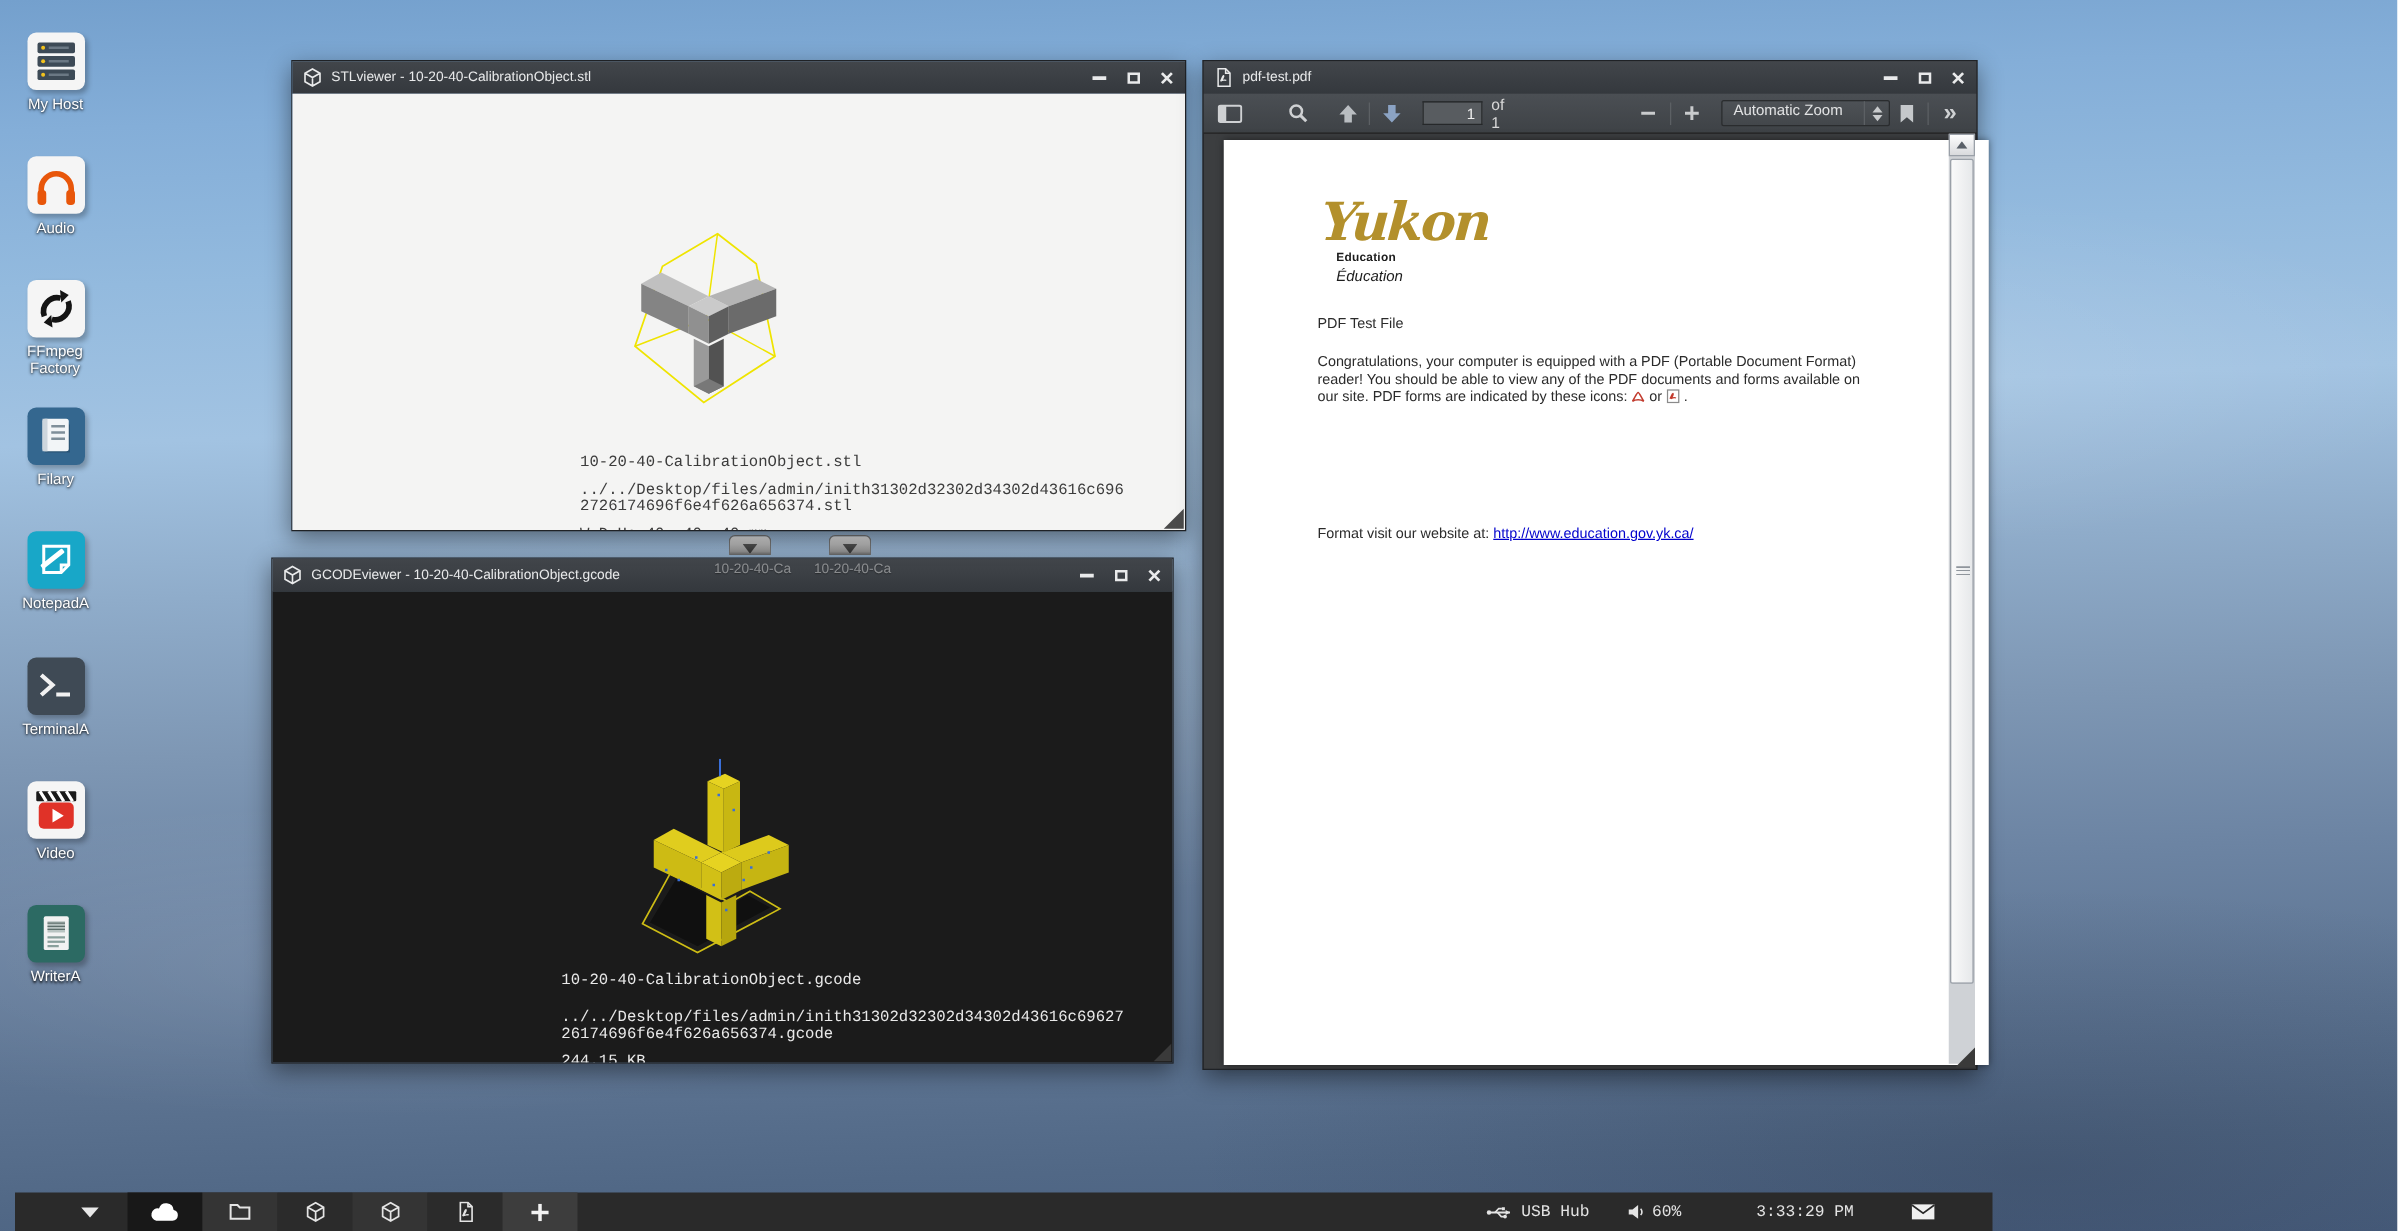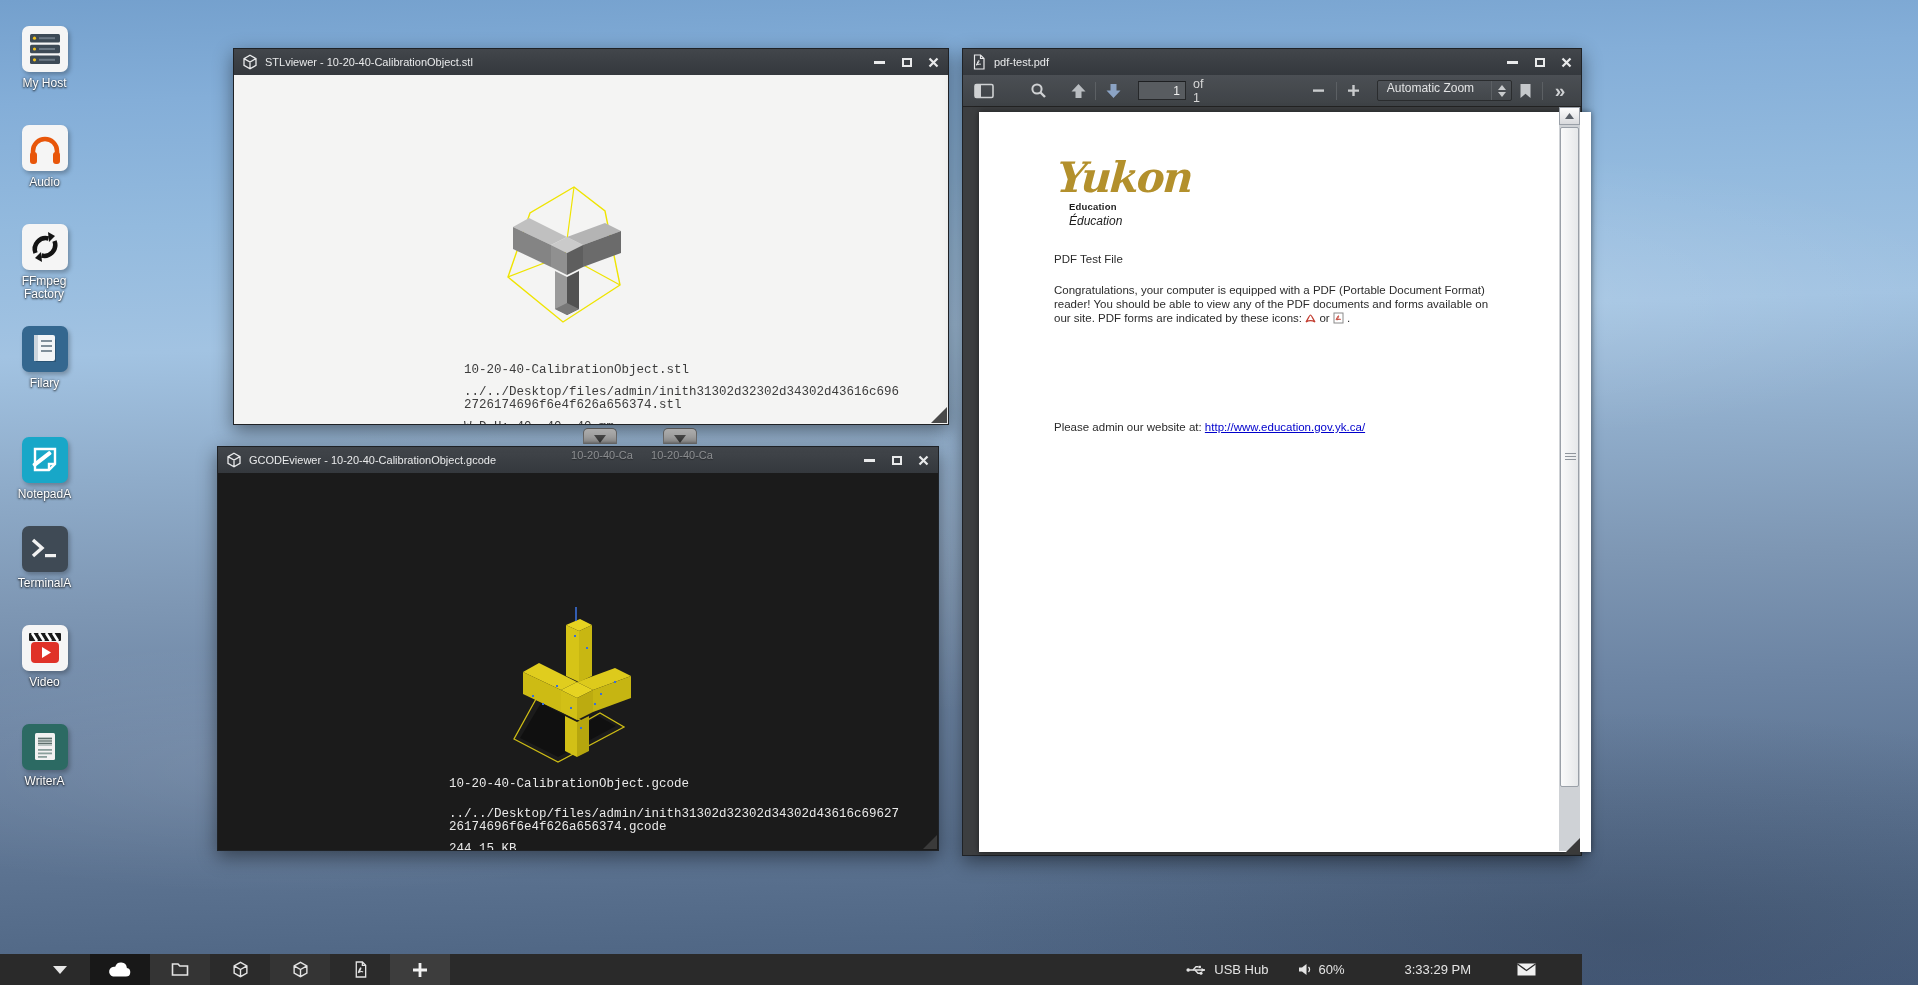--- a/index.html
+++ b/index.html
@@ -81,22 +81,22 @@
   .inline-ico { display:inline-block; vertical-align:-2px; }
   
   #pdfscroll { position:absolute; right:1px; top:58px; width:21px; bottom:4px; background:#cfd2d6; }
   #pdfscroll .sbtn { position:absolute; left:0; top:0; width:21px; height:18px; background:linear-gradient(#fdfdfd,#d9dadd);
                      border:1px solid #9aa0a8; display:flex; align-items:center; justify-content:center; }
   #pdfscroll .thumb { position:absolute; left:1px; top:20px; width:19px; height:660px;
                       background:linear-gradient(90deg,#fafafa,#e6e8ea); border:1px solid #9aa0a8; border-radius:2px; }
   .thumb .gripper { position:absolute; left:4px; top:50%; width:11px; height:8px; margin-top:-4px;
     background:repeating-linear-gradient(#8f959c 0 1px, transparent 1px 3px); }
   
-  #taskbar { position:absolute; left:0; bottom:0; width:1582px; height:31px; background:#2a2a2a;
-             display:flex; align-items:stretch; color:#dcdcdc; }
+  #taskbar { position:absolute; left:12px; bottom:0; width:1582px; height:31px; background:#2a2a2a;
+             display:flex; align-items:stretch; color:#dcdcdc;font-family:Liberation Mono, monospace; }
   .tb-seg { width:60px; display:flex; align-items:center; justify-content:center; cursor:pointer; }
   .tb-a { background:#343434; } .tb-b { background:#2b2b2b; }
   .tb-active { background:#181818; }
   .tb-plus { background:#3d3d3d; font-size:20px; color:#f0f0f0; }
   .tb-right { position:absolute; right:0; top:0; height:31px; display:flex; align-items:center; font-size:13px; color:#e4e4e4; }
   .tb-item { display:flex; align-items:center; gap:6px; cursor:pointer; }
   .chevdown { width:0;height:0;border-left:7px solid transparent;border-right:7px solid transparent;border-top:8px solid #e8e8e8; }
 </style>
 </head>
 <body>
@@ -150,21 +150,21 @@
         <rect x="12" y="9" width="21" height="26" rx="2" fill="#f2f5f7"></rect>
         <rect x="12" y="9" width="4" height="26" fill="#cdd6dd"></rect>
         <rect x="19" y="14" width="11" height="2" fill="#7f8f9a"></rect>
         <rect x="19" y="19" width="11" height="2" fill="#7f8f9a"></rect>
         <rect x="19" y="24" width="11" height="2" fill="#7f8f9a"></rect>
       </svg>
     </div>
     <div class="lbl">Filary</div>
   </div>
 
-  <div class="dicon" style="top:437px">
+  <div class="dicon" style="top:425px">
     <div class="art" style="background:#18a7c8">
       <svg width="46" height="46" viewBox="0 0 46 46">
         <path d="M13 12 h20 v15 l-6 6 h-14 z" fill="none" stroke="#fff" stroke-width="2.4"></path>
         <path d="M27 33 v-6 h6" fill="none" stroke="#fff" stroke-width="2.4"></path>
         <rect x="9" y="20" width="22" height="4" rx="1" transform="rotate(-38 20 22)" fill="#fff"></rect>
       </svg>
     </div>
     <div class="lbl">NotepadA</div>
   </div>
 
@@ -427,21 +427,21 @@
           <svg class="inline-ico" width="11" height="12" viewBox="0 0 11 12">
             <rect x="1" y="1" width="9" height="10" fill="#fff" stroke="#8a8a8a" stroke-width="1"></rect>
             <path d="M3 8 C4 6 5 3.5 5.5 3.8 C6 4.1 5 6.5 3.8 8 C5 7.3 7 7 7.8 7.4" fill="none" stroke="#c23b2e" stroke-width="1"></path>
           </svg>
           <span>.</span>
         </div>
       </div>
 
 
       <div class="pdftext" style="left:75px; top:308px">
-        <span>Please admin our website at:  </span><a href="#" class="doclink">http://www.education.gov.yk.ca/</a>
+        <span>Format visit our website at:  </span><a href="#" class="doclink">http://www.education.gov.yk.ca/</a>
       </div>
     </div>
 
     <div id="pdfscroll">
       <div class="sbtn">
         <svg width="9" height="6" viewBox="0 0 9 6">
             <path d="M4.5 0 L9 6 H0 Z" fill="#5a6068"></path>
           </svg>
       </div>
       <div class="thumb">

